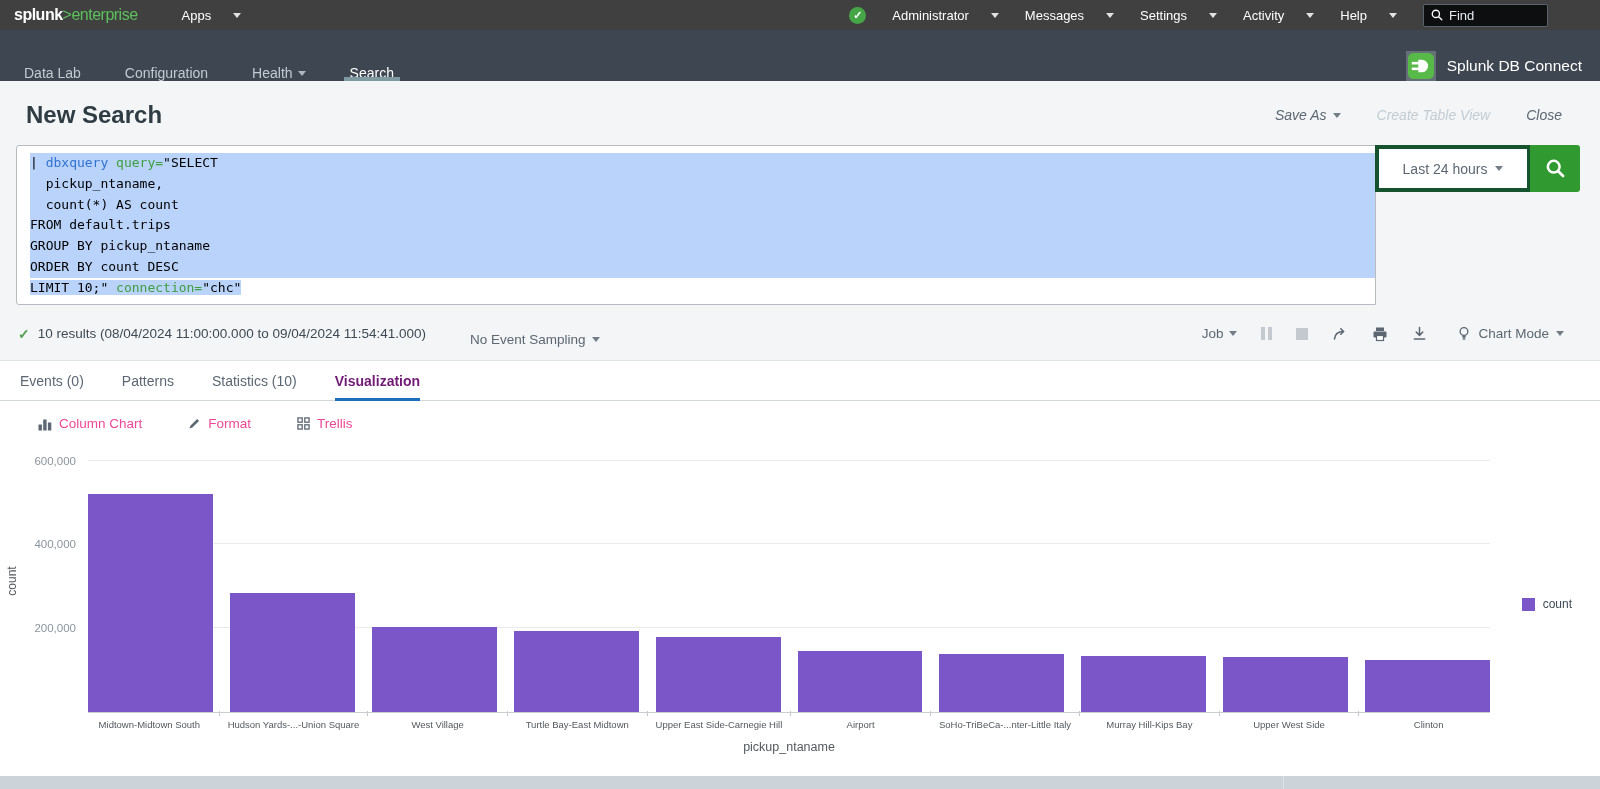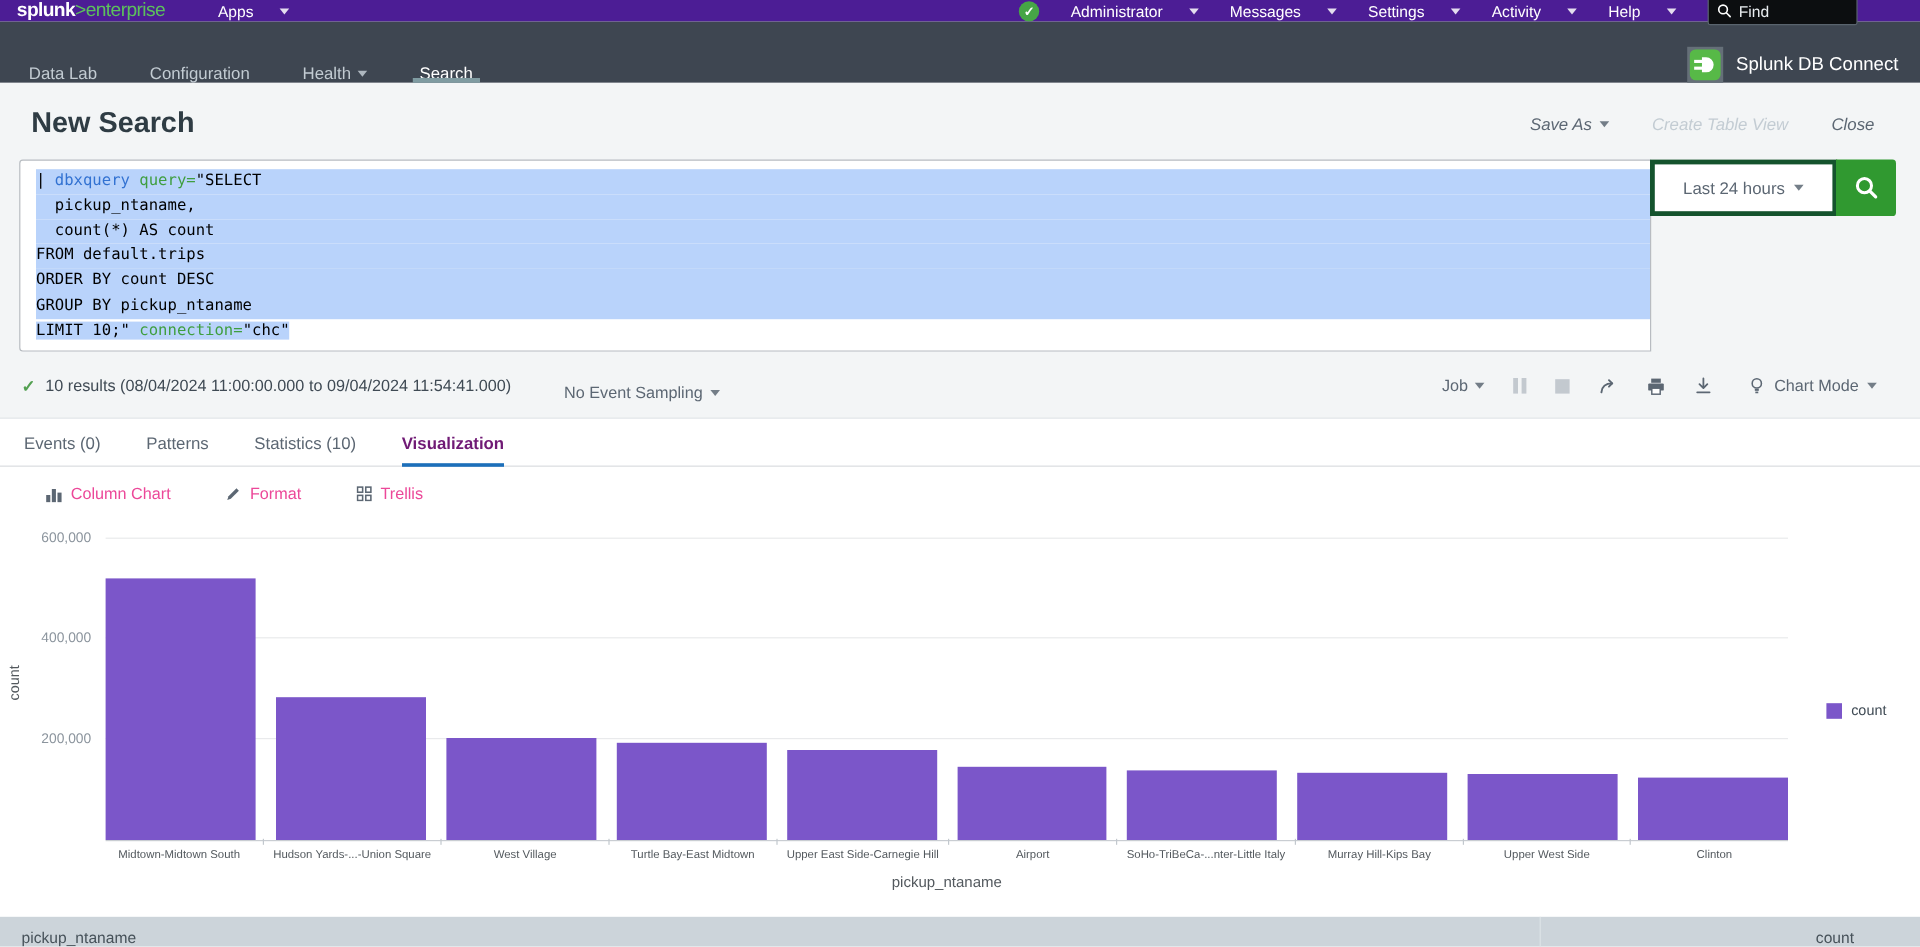--- a/index.html
+++ b/index.html
@@ -1,20 +1,20 @@
 <!DOCTYPE html>
 <html><head>
 <meta charset="utf-8">
 <style>
   * { margin:0; padding:0; box-sizing:border-box; }
   body { font-family:"Liberation Sans", sans-serif; background:#fff; }
   .page { width:1600px; height:789px; overflow:hidden; position:relative; background:#fff; }
 
   
-  .topbar { height:18px; background:#4c1d95; display:flex; align-items:center; justify-content:space-between; padding:0 52px 0 14px; }
+  .topbar { height:30px; background:#404040; display:flex; align-items:center; justify-content:space-between; padding:0 52px 0 14px; }
   .topbar-left { display:flex; align-items:center; }
   .logo { font-size:16px; letter-spacing:-0.5px; cursor:pointer; }
   .logo .lg-splunk { color:#fff; font-weight:bold; }
   .logo .lg-rest { color:#5cc05c; font-weight:normal; }
   .topbar-item { display:flex; align-items:center; gap:22px; color:#fff; font-size:13px; cursor:pointer; }
   .apps { margin-left:44px; }
   .topbar-right { display:flex; align-items:center; gap:26px; }
   .caret { width:0; height:0; border-left:4px solid transparent; border-right:4px solid transparent; border-top:5px solid currentColor; display:inline-block; opacity:.85; }
   .status-circle { width:17px; height:17px; border-radius:50%; background:#46a546; color:#fff; font-size:11px; font-weight:bold; display:flex; align-items:center; justify-content:center; cursor:pointer; }
   .status-circle::before { content:"✓"; }
@@ -187,22 +187,22 @@
         </div>
       </div>
     </section>
 
     <section class="search-row">
       <div class="query-box">
         <div class="qline sel"><span>| </span><span class="tok-cmd">dbxquery</span><span> </span><span class="tok-arg">query=</span><span>"SELECT</span></div>
         <div class="qline sel">  pickup_ntaname,</div>
         <div class="qline sel">  count(*) AS count</div>
         <div class="qline sel">FROM default.trips</div>
+        <div class="qline sel">GROUP BY pickup_ntaname</div>
         <div class="qline sel">ORDER BY count DESC</div>
-        <div class="qline sel">GROUP BY pickup_ntaname</div>
         <div class="qline"><span class="sel-inline"><span>LIMIT 10;" </span><span class="tok-arg">connection=</span><span>"chc"</span></span></div>
       </div>
       <div class="time-picker">
         <span>Last 24 hours</span>
         <span class="caret"></span>
       </div>
       <button class="search-btn">
         <svg width="21" height="21" viewBox="0 0 20 20">
             <circle cx="8.3" cy="8.3" r="5.6" fill="none" stroke="#fff" stroke-width="2.4"></circle>
             <line x1="12.6" y1="12.6" x2="17.2" y2="17.2" stroke="#fff" stroke-width="2.6" stroke-linecap="round"></line>

